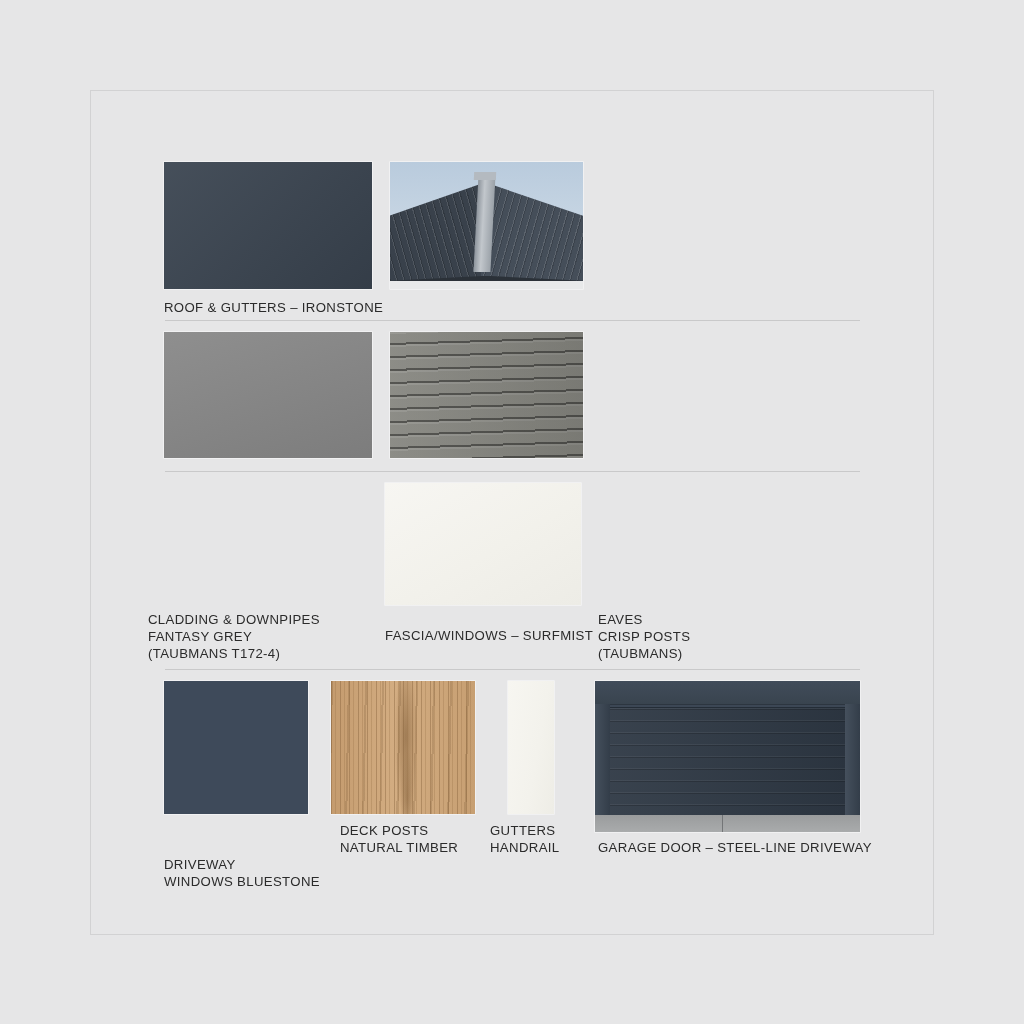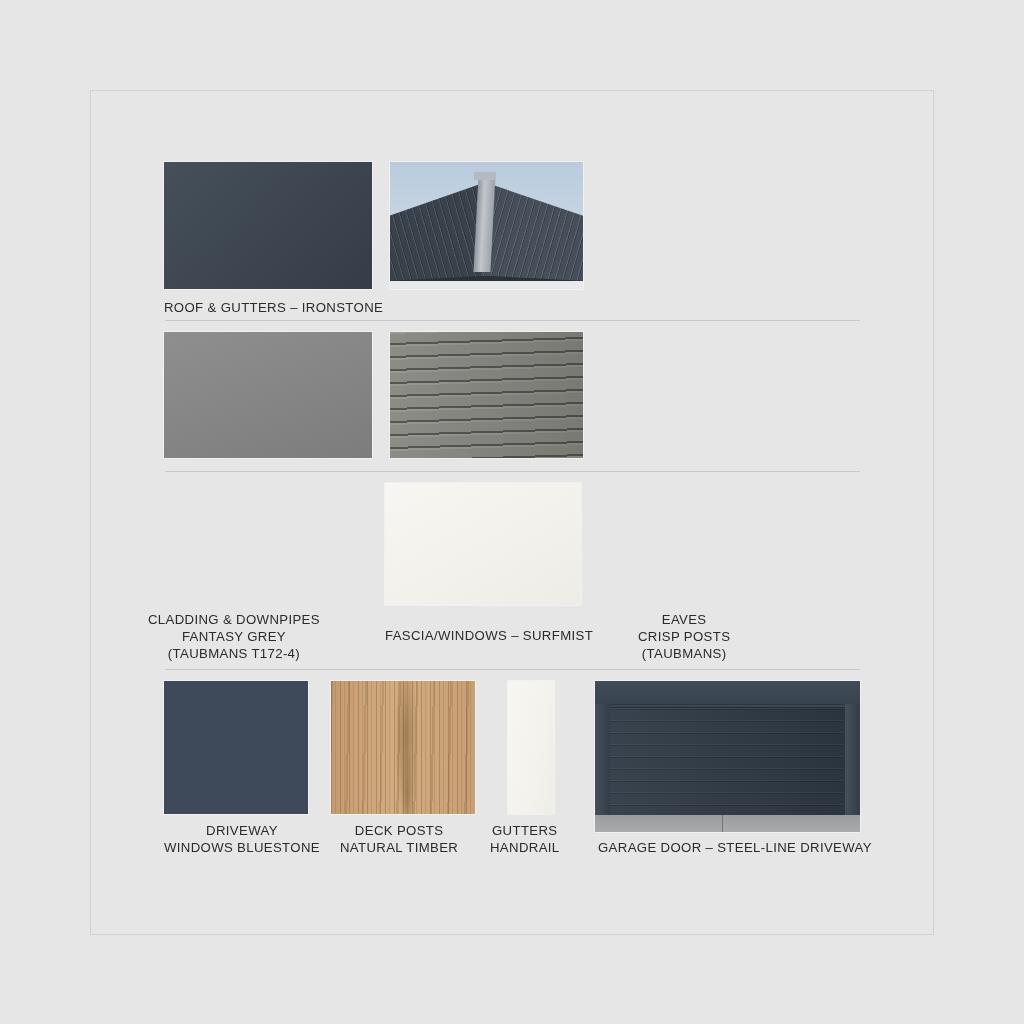--- a/index.html
+++ b/index.html
@@ -39,21 +39,20 @@
   }
 
   
   .label {
     position: absolute;
     font-size: 13.2px;
     letter-spacing: 0.35px;
     color: #2b2b2b;
     line-height: 17.2px;
     white-space: nowrap;
-    text-align: center;
   }
   .label .ln { display: block; }
 
   
   .divider {
     position: absolute;
     height: 1px;
     background: #c9c9ca;
     left: 165px;
     width: 695px;
@@ -158,21 +157,21 @@
 
   
   #swatch-surfmist { left: 385px; top: 483px; width: 196px; height: 122px; }
   #swatch-surfmist .tile-inner {
     background:
       linear-gradient(150deg, #f7f6f2 0%, #f2f1eb 55%, #edece6 100%);
   }
 
   #label-cladding { left: 148px; top: 611px; }
   #label-fascia   { left: 385px; top: 627px; }
-  #label-eaves    { left: 598px; top: 611px; margin-left: 40px; }
+  #label-eaves    { left: 598px; top: 611px; }
 
   #divider-3 { top: 669px; }
 
   
   #photo-driveway { left: 164px; top: 681px; width: 144px; height: 133px; }
   #photo-driveway .tile-inner {
     background-color: #3e4a5a;
     background-image:
       radial-gradient(circle at 62% 14%, rgba(90,150,225,0.95) 0 1.6px, transparent 2px),
       radial-gradient(circle at 79% 32%, rgba(86,146,220,0.85) 0 1.2px, transparent 1.8px),
@@ -263,21 +262,21 @@
     left: 0; right: 0; bottom: 0; height: 17px;
     background: linear-gradient(180deg, #9a9c9d 0%, #a9abac 100%);
   }
   #photo-garage .apron::after {
     content: "";
     position: absolute;
     left: 48%; top: 0; bottom: 0; width: 1px;
     background: rgba(110,112,114,0.9);
   }
 
-  #label-driveway { left: 164px; top: 822px; }
+  #label-driveway { left: 164px; top: 856px; }
   #label-deck     { left: 340px; top: 822px; }
   #label-handrail { left: 490px; top: 822px; }
   #label-garage   { left: 598px; top: 839px; }
 </style>
 </head>
 <body>
 
 <div id="board-frame"></div>
 
 <div class="tile" id="swatch-ironstone">

